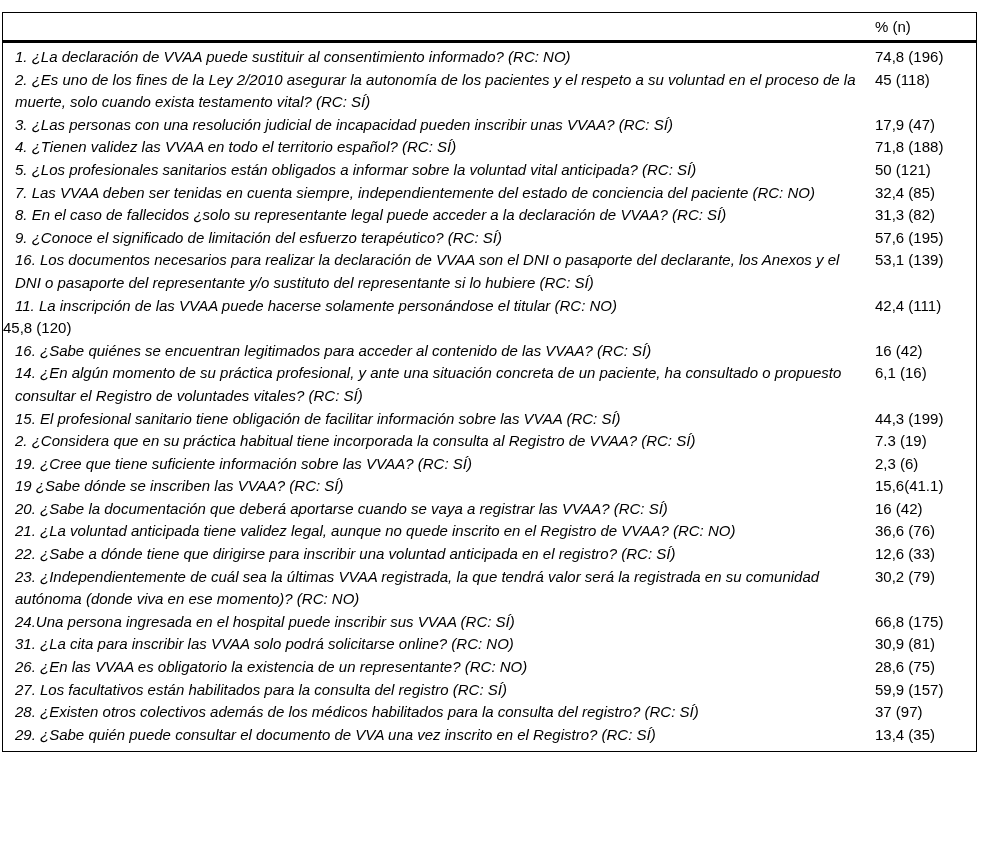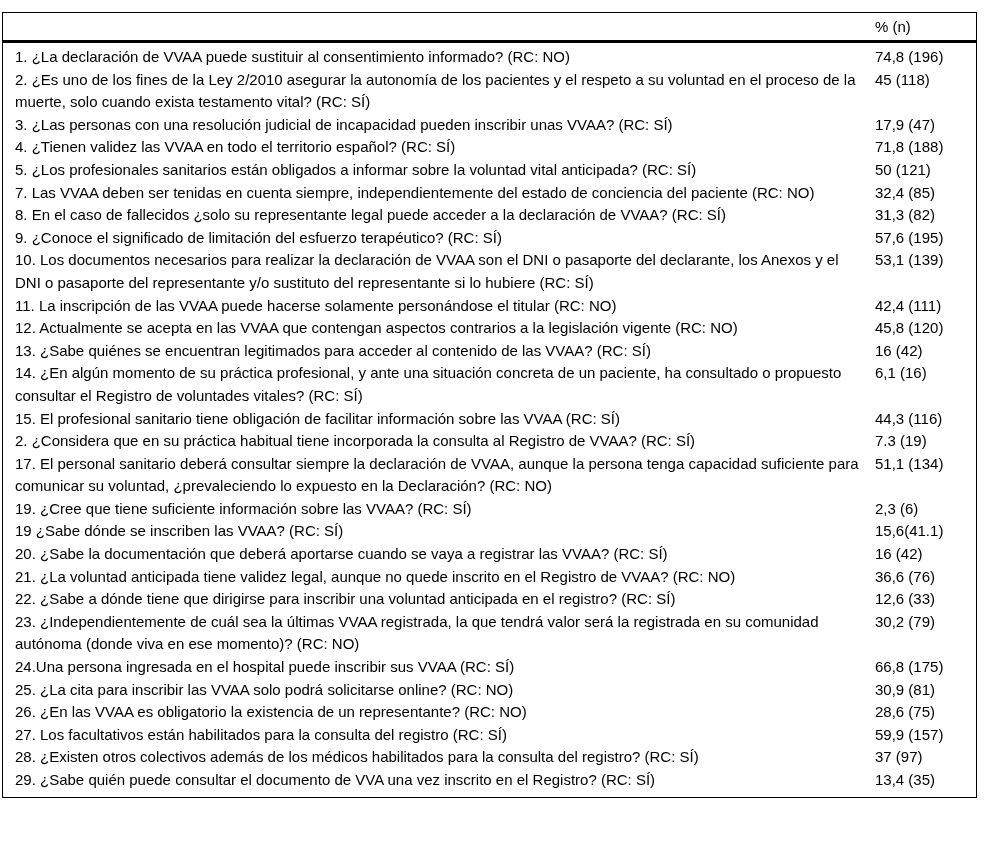--- a/index.html
+++ b/index.html
@@ -24,20 +24,21 @@
     align-items: center;
     height: 27px;
     border-bottom: 3px solid #000000;
     font-size: 15px;
   }
   .q-col {
     box-sizing: content-box;
     padding-left: 12px;
     width: 852px;
     margin-right: 8px;
+    font-style: italic;
   }
   .v-col {
     flex: 1;
     white-space: nowrap;
   }
   .table-body {
     padding: 3px 0 5px 0;
     font-size: 15px;
     line-height: 22.6px;
   }
@@ -90,58 +91,53 @@
     <div class="q-col q">8. En el caso de fallecidos ¿solo su representante legal puede acceder a la declaración de VVAA? (RC: SÍ)</div>
     <div class="v-col v">31,3 (82)</div>
   </div>
 
   <div class="row">
     <div class="q-col q">9. ¿Conoce el significado de limitación del esfuerzo terapéutico? (RC: SÍ)</div>
     <div class="v-col v">57,6 (195)</div>
   </div>
 
   <div class="row">
-    <div class="q-col q">10. Los documentos necesarios para realizar la declaración de VVAA son el DNI o pasaporte del declarante, los Anexos y el DNI o pasaporte del representante y/o sustituto del representante si lo hubiere (RC: SÍ)</div>
+    <div class="q-col q">16. Los documentos necesarios para realizar la declaración de VVAA son el DNI o pasaporte del declarante, los Anexos y el DNI o pasaporte del representante y/o sustituto del representante si lo hubiere (RC: SÍ)</div>
     <div class="v-col v">53,1 (139)</div>
   </div>
 
   <div class="row">
     <div class="q-col q">11. La inscripción de las VVAA puede hacerse solamente personándose el titular (RC: NO)</div>
     <div class="v-col v">42,4 (111)</div>
   </div>
 
   <div class="row">
-    <div class="q-col q">12. Actualmente se acepta en las VVAA que contengan aspectos contrarios a la legislación vigente (RC: NO)</div>
     <div class="v-col v">45,8 (120)</div>
   </div>
 
   <div class="row">
-    <div class="q-col q">13. ¿Sabe quiénes se encuentran legitimados para acceder al contenido de las VVAA? (RC: SÍ)</div>
+    <div class="q-col q">16. ¿Sabe quiénes se encuentran legitimados para acceder al contenido de las VVAA? (RC: SÍ)</div>
     <div class="v-col v">16 (42)</div>
   </div>
 
   <div class="row">
     <div class="q-col q">14. ¿En algún momento de su práctica profesional, y ante una situación concreta de un paciente, ha consultado o propuesto consultar el Registro de voluntades vitales? (RC: SÍ)</div>
     <div class="v-col v">6,1 (16)</div>
   </div>
 
   <div class="row">
     <div class="q-col q">15. El profesional sanitario tiene obligación de facilitar información sobre las VVAA (RC: SÍ)</div>
-    <div class="v-col v">44,3 (116)</div>
+    <div class="v-col v">44,3 (199)</div>
   </div>
 
   <div class="row">
     <div class="q-col q">2. ¿Considera que en su práctica habitual tiene incorporada la consulta al Registro de VVAA? (RC: SÍ)</div>
     <div class="v-col v">7.3 (19)</div>
   </div>
 
-  <div class="row">
-    <div class="q-col q">17. El personal sanitario deberá consultar siempre la declaración de VVAA, aunque la persona tenga capacidad suficiente para comunicar su voluntad, ¿prevaleciendo lo expuesto en la Declaración? (RC: NO)</div>
-    <div class="v-col v">51,1 (134)</div>
-  </div>
 
   <div class="row">
     <div class="q-col q">19. ¿Cree que tiene suficiente información sobre las VVAA? (RC: SÍ)</div>
     <div class="v-col v">2,3 (6)</div>
   </div>
 
   <div class="row">
     <div class="q-col q">19 ¿Sabe dónde se inscriben las VVAA? (RC: SÍ)</div>
     <div class="v-col v">15,6(41.1)</div>
   </div>
@@ -165,21 +161,21 @@
     <div class="q-col q">23. ¿Independientemente de cuál sea la últimas VVAA registrada, la que tendrá valor será la registrada en su comunidad autónoma (donde viva en ese momento)? (RC: NO)</div>
     <div class="v-col v">30,2 (79)</div>
   </div>
 
   <div class="row">
     <div class="q-col q">24.Una persona ingresada en el hospital puede inscribir sus VVAA (RC: SÍ)</div>
     <div class="v-col v">66,8 (175)</div>
   </div>
 
   <div class="row">
-    <div class="q-col q">25. ¿La cita para inscribir las VVAA solo podrá solicitarse online? (RC: NO)</div>
+    <div class="q-col q">31. ¿La cita para inscribir las VVAA solo podrá solicitarse online? (RC: NO)</div>
     <div class="v-col v">30,9 (81)</div>
   </div>
 
   <div class="row">
     <div class="q-col q">26. ¿En las VVAA es obligatorio la existencia de un representante? (RC: NO)</div>
     <div class="v-col v">28,6 (75)</div>
   </div>
 
   <div class="row">
     <div class="q-col q">27. Los facultativos están habilitados para la consulta del registro (RC: SÍ)</div>

